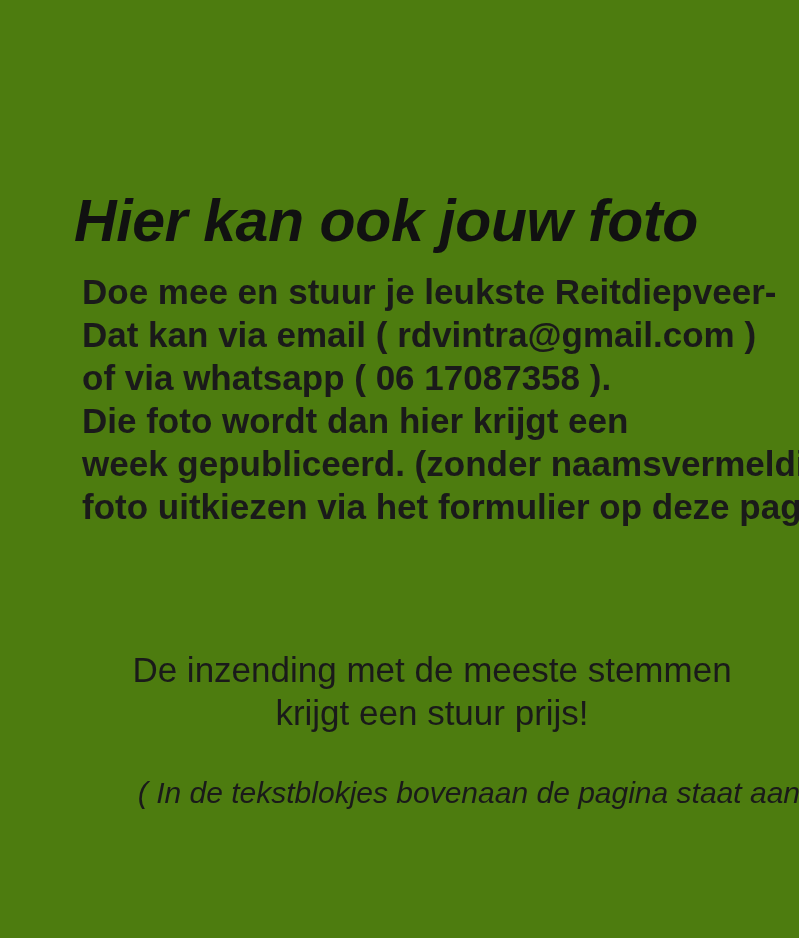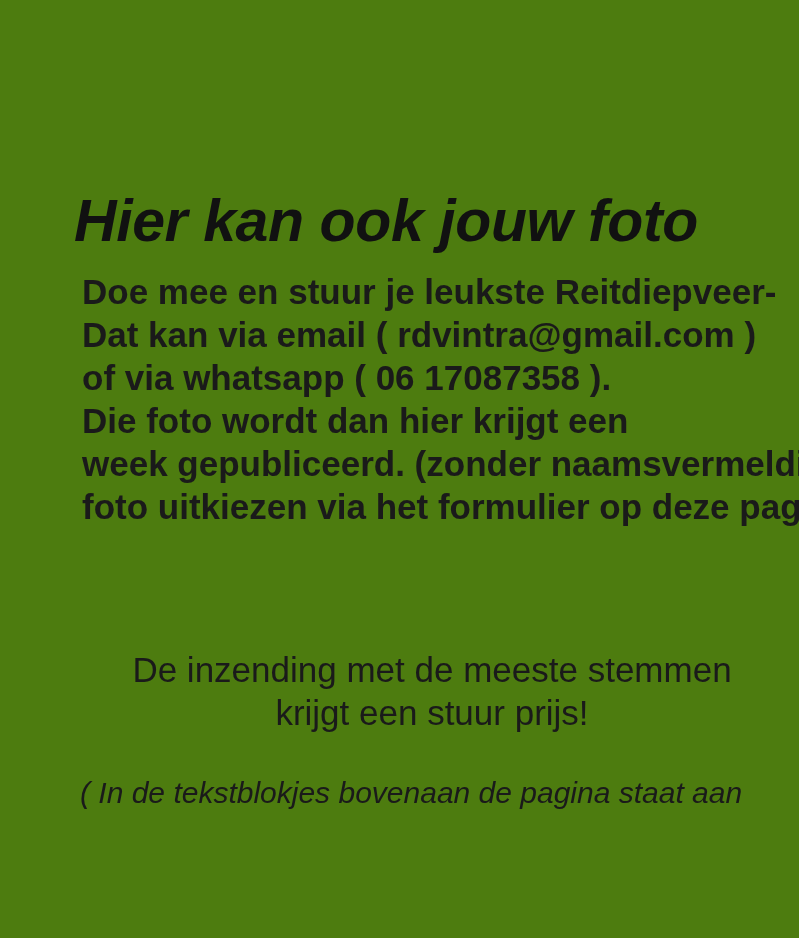--- a/index.html
+++ b/index.html
@@ -83,20 +83,21 @@
     width: 720px;
     font-size: 30px;
     line-height: 41px;
     font-style: italic;
     font-weight: normal;
     color: #1a1a1a;
   }
   .note .nline {
     display: block;
     white-space: pre;
+    text-align: right;
   }
   .note .nline.indented {
     padding-left: 20px;
   }
 </style>
 </head>
 <body>
 
 <div class="page">
 

